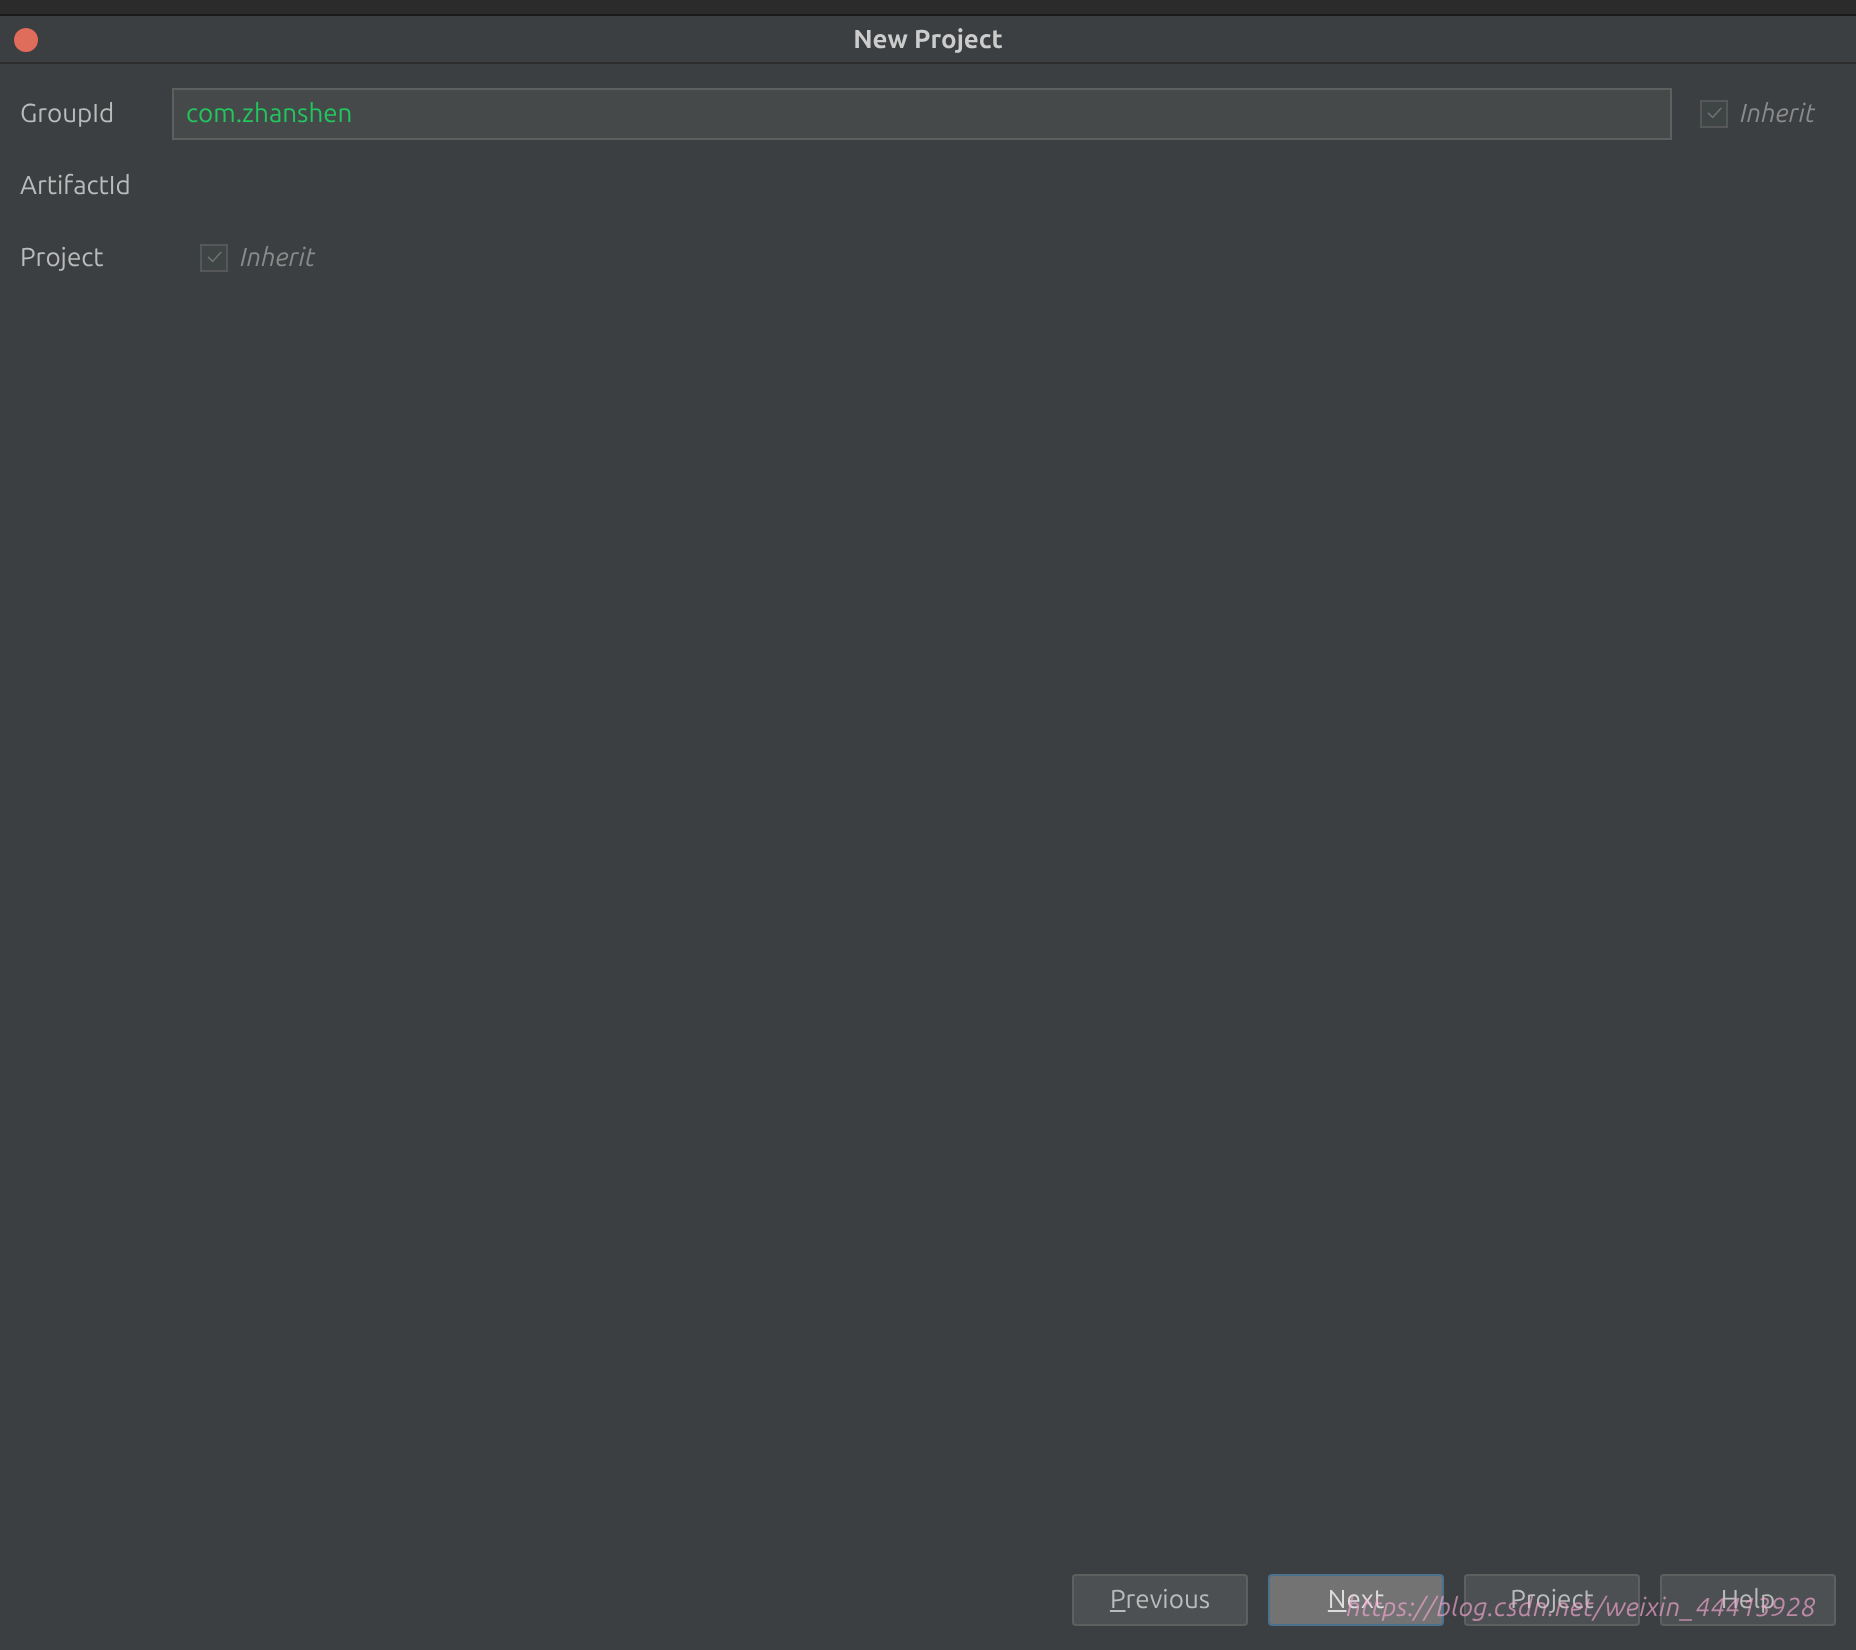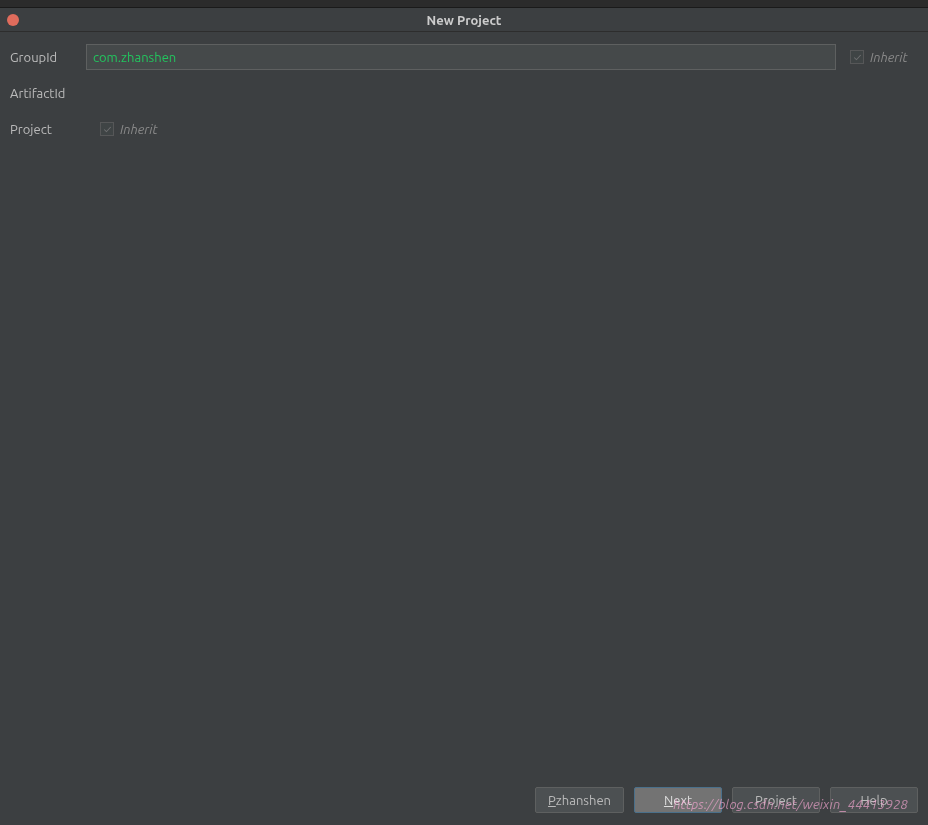--- a/index.html
+++ b/index.html
@@ -198,21 +198,21 @@
     <div class="inherit-group">
       <div class="checkbox checked"></div>
       <span class="inherit-label">Inherit</span>
     </div>
   </div>
 
 </div>
 
 <div class="button-bar">
   <button class="btn">
-      <span><span class="mnemonic">P</span><span>zhanshen</span></span>
+      <span><span class="mnemonic">P</span><span>revious</span></span>
     </button>
   <button class="btn primary">
       <span><span class="mnemonic">N</span><span>ext</span></span>
     </button>
   <button class="btn">
       <span>Project</span>
     </button>
   <button class="btn">
       <span>Help</span>
     </button>

